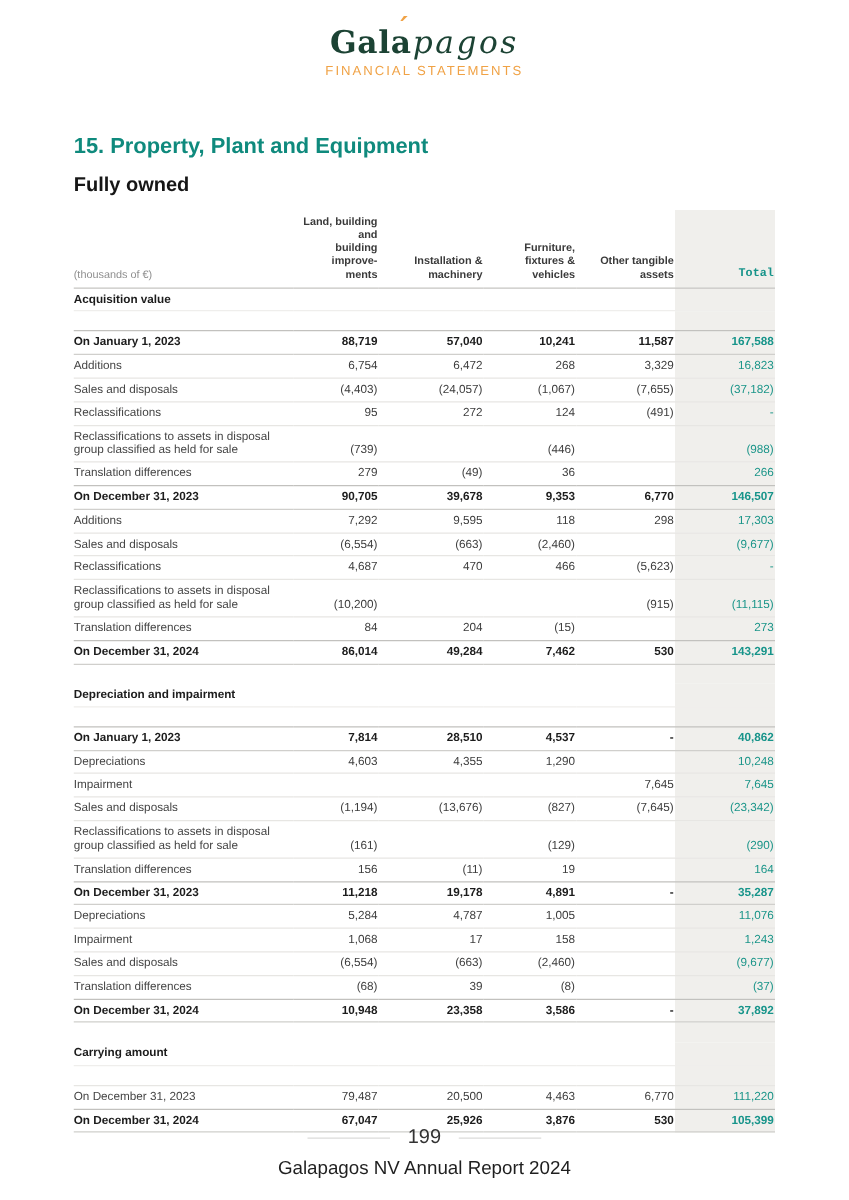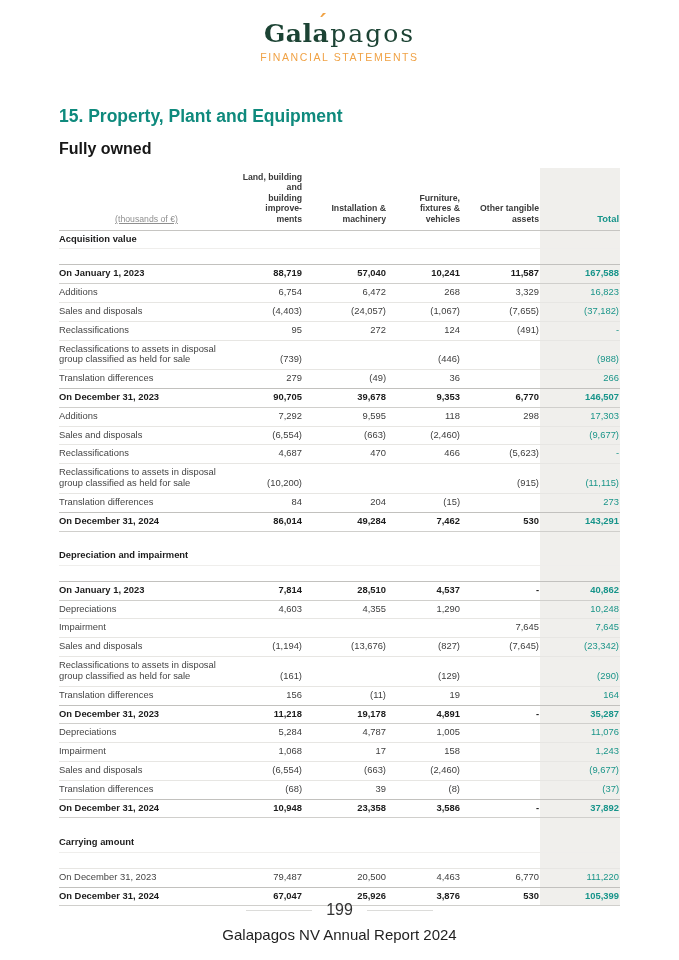--- a/index.html
+++ b/index.html
@@ -16,21 +16,21 @@
   
   .logo-block { text-align: center; padding-top: 20px; }
   .logo {
     font-family: "DejaVu Serif", serif;
     font-size: 25px; line-height: 1.1;
     color: #1c4334;
     display: inline-block;
     text-align: center;
   }
   .logo .heavy { font-weight: bold; letter-spacing: 0.5px; }
-  .logo .light { font-weight: normal; letter-spacing: 2px; margin-left: 1px; }
+  .logo .light { font-weight: normal; letter-spacing: 2px; margin-left: 1px; font-style: italic; }
   .a-wrap { position: relative; display: inline-block; }
   .a-wrap .accent {
     position: absolute; top: -8px; left: 4px;
     color: #f0a245; font-weight: bold; font-size: 22px; line-height: 1;
   }
   .logo-sub {
     margin-top: 3px;
     color: #f0a245;
     font-size: 10.5px; letter-spacing: 1.6px;
   }
@@ -64,26 +64,25 @@
   thead th {
     vertical-align: bottom;
     padding: 4px 1px 5px 0;
     font-size: 8.7px; line-height: 1.22;
     font-weight: bold; color: #3a3a3a;
     text-align: right;
     white-space: pre-line;
     border-bottom: 1px solid #c6c5c2;
   }
   thead th.unit {
-    text-align: center;
+    text-align: left;
     font-weight: normal; color: #8f8f8f;
     white-space: nowrap;
-    text-decoration: underline;
-  }
-  thead th.tot-head { color: #17948a; font-size: 9.4px; }
+  }
+  thead th.tot-head { color: #17948a; font-size: 9.4px; font-family: Liberation Mono, monospace; }
 
   td { vertical-align: bottom; padding: 3px 1px 4px 0; line-height: 1.15; }
   td.label { text-align: left; white-space: pre; color: #454545; }
   td.num { text-align: right; white-space: nowrap; }
   td.tot, th.tot-head { background: #f0efec; }
   td.tot { color: #1b9589; }
 
   tr.r td    { border-bottom: 1px solid #e7e6e3; }
   tr.section td { border-bottom: 1px solid #efeeec; }
   tr.section td.label { font-weight: bold; color: #1c1c1c; }

